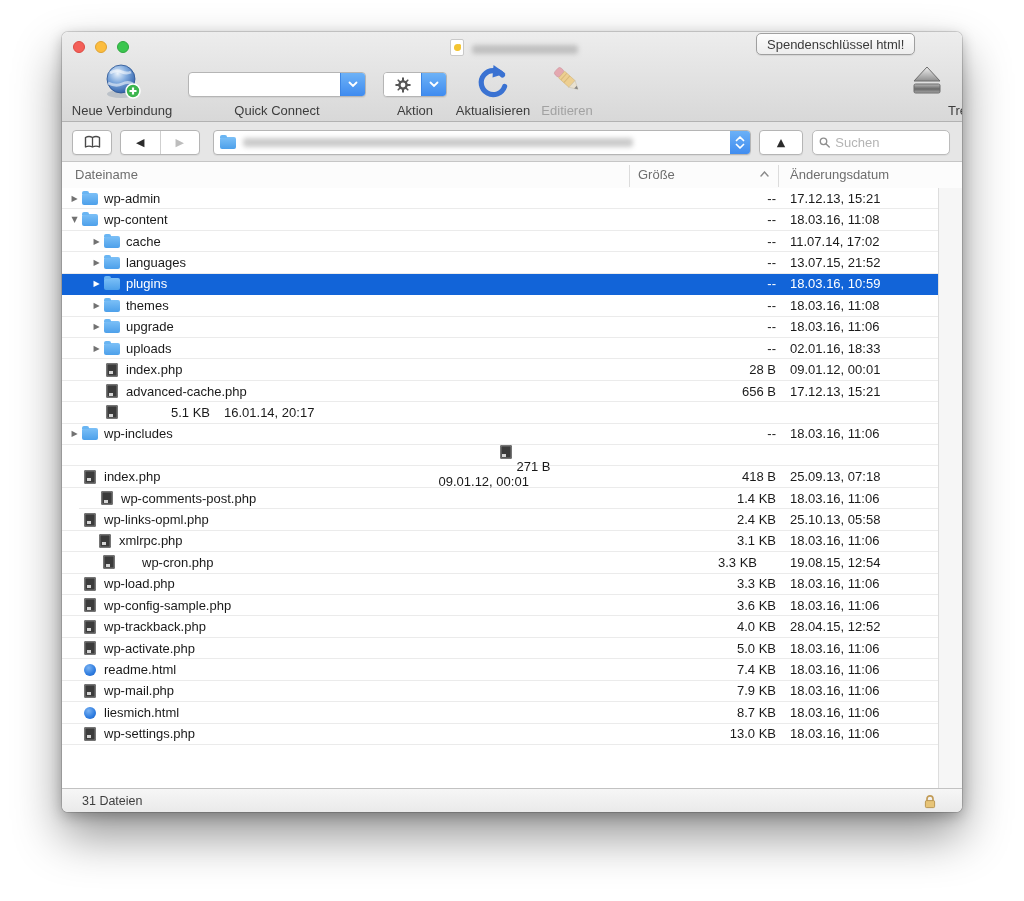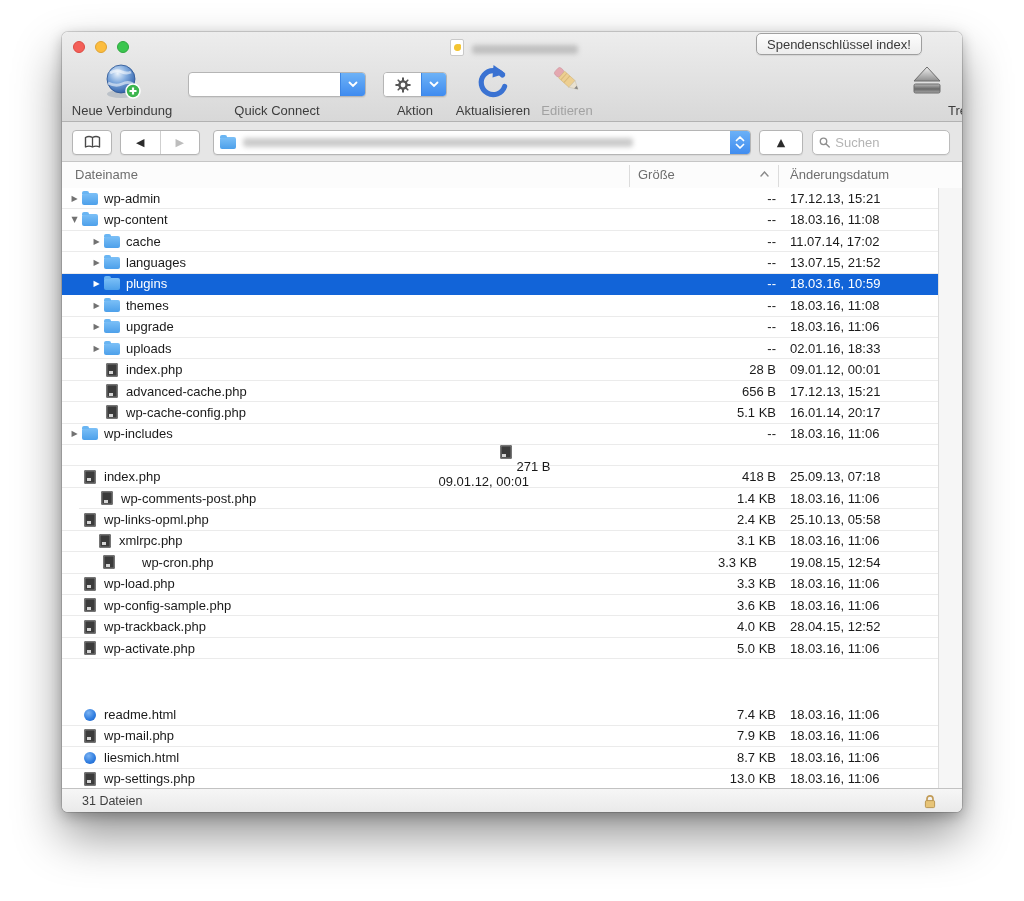--- a/index.html
+++ b/index.html
@@ -133,21 +133,21 @@
 <div class="window">
 
   <div class="chrome">
     <div class="tl red"></div>
     <div class="tl yellow"></div>
     <div class="tl green"></div>
 
     <div class="title-doc"></div>
     <div class="title-blob redacted"></div>
 
-    <div class="badge">Spendenschlüssel index!</div>
+    <div class="badge">Spendenschlüssel html!</div>
 
     <svg class="tb-icon" style="left:40px; top:31px;" width="42" height="38" viewBox="0 0 42 38">
       <defs>
         <radialGradient id="gg" cx="38%" cy="30%" r="75%">
           <stop offset="0%" stop-color="#eaf3fc"></stop>
             <stop offset="45%" stop-color="#7fa9dd"></stop>
           <stop offset="100%" stop-color="#2c5ca6"></stop>
         </radialGradient>
       </defs>
       <ellipse cx="19" cy="31" rx="14" ry="4" fill="#bcc2c9"></ellipse>
@@ -330,21 +330,20 @@
       <div class="row t-php" style="padding-left: 27px;">
     <span class="disclosure"></span>
     <span class="icon"></span>
     <span class="fname">advanced-cache.php</span>
     <span class="fsize">656 B</span>
     <span class="fdate">17.12.13, 15:21</span>
   </div>
       <div class="row t-php" style="padding-left: 27px;">
     <span class="disclosure"></span>
     <span class="icon"></span>
-    <span class="fname">wp-cache-config.php</span>
     <span class="fsize">5.1 KB</span>
     <span class="fdate">16.01.14, 20:17</span>
   </div>
       <div class="row t-folder" style="padding-left: 5px;">
     <span class="disclosure">▶</span>
     <span class="icon"></span>
     <span class="fname">wp-includes</span>
     <span class="fsize">--</span>
     <span class="fdate">18.03.16, 11:06</span>
   </div>
@@ -411,21 +410,21 @@
     <span class="fsize">4.0 KB</span>
     <span class="fdate">28.04.15, 12:52</span>
   </div>
       <div class="row t-php" style="padding-left: 5px;">
     <span class="disclosure"></span>
     <span class="icon"></span>
     <span class="fname">wp-activate.php</span>
     <span class="fsize">5.0 KB</span>
     <span class="fdate">18.03.16, 11:06</span>
   </div>
-      <div class="row t-html" style="padding-left: 5px; margin-top: 45px;">
+      <div class="row t-html" style="padding-left: 5px;">
     <span class="disclosure"></span>
     <span class="icon"></span>
     <span class="fname">readme.html</span>
     <span class="fsize">7.4 KB</span>
     <span class="fdate">18.03.16, 11:06</span>
   </div>
       <div class="row t-php" style="padding-left: 5px;">
     <span class="disclosure"></span>
     <span class="icon"></span>
     <span class="fname">wp-mail.php</span>

